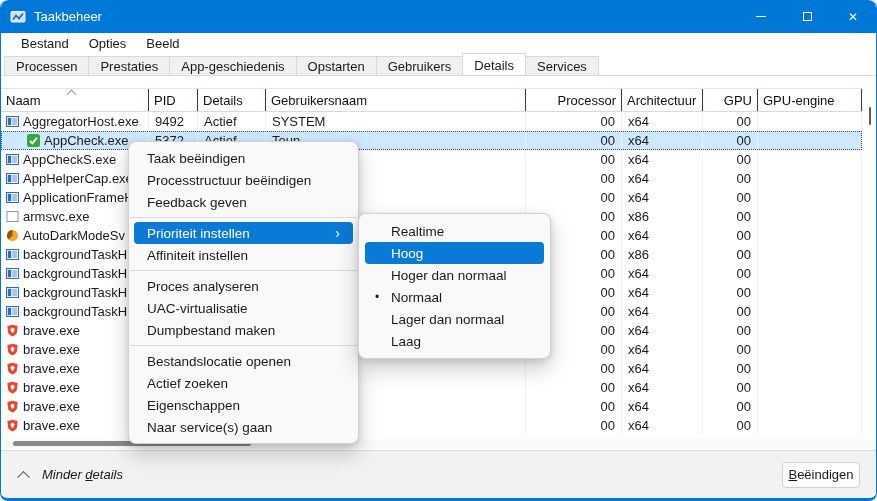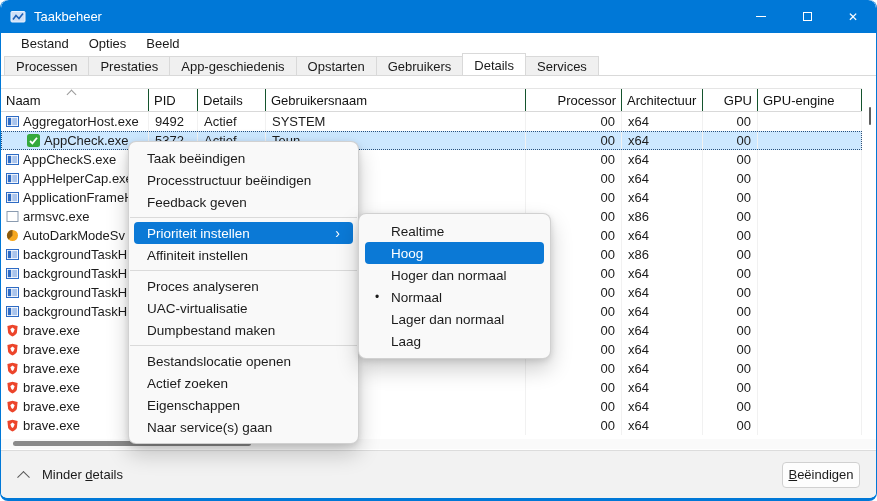--- a/index.html
+++ b/index.html
@@ -46,21 +46,21 @@
   
   .vscroll { position:absolute; right:0; top:89px; width:14px; height:347px; background:#fff; }
   .vscroll-thumb { position:absolute; right:5px; top:18px; width:2px; height:18px; background:#5e5e5e; border-radius:2px; }
   .hscroll { position:absolute; left:0; top:439px; width:875px; height:10px; background:#fafafa; }
   .hscroll-thumb { position:absolute; left:12px; top:2px; width:238px; height:5px; background:#8a8a8a; border-radius:3px; }
   
   .footer { position:absolute; left:0; top:450px; right:0; bottom:0; background:#f2f2f2;
     border-top:1px solid #dcdcdc; display:flex; align-items:center; border-radius:0 0 6px 6px; }
   .chevron-up { width:9px; height:9px; border-left:1.6px solid #5a5a5a; border-top:1.6px solid #5a5a5a;
     transform:rotate(45deg) translate(2px,2px); margin-left:18px; }
-  .minder-label { font-size:13px; color:#1a1a1a; margin-left:14px; }
+  .minder-label { font-size:13px; color:#1a1a1a; margin-left:14px;font-style:italic; }
   .end-task-btn { margin-left:auto; margin-right:16px; width:78px; height:26px; background:#fdfdfd;
     border:1px solid #d0d0d0; border-radius:4px; font-size:13px; color:#1a1a1a;
     font-family:"Liberation Sans", sans-serif; display:flex; align-items:center; justify-content:center; }
   
   .context-menu { position:absolute; left:127px; top:141px; width:231px; background:#f9f9f9;
     border:1px solid rgba(160,160,160,.45); border-radius:8px; padding:5px 0;
     box-shadow:0 10px 22px rgba(0,0,0,.20), 0 2px 6px rgba(0,0,0,.12); z-index:10; font-size:13.5px; color:#1b1b1b; }
   .menu-item { height:22px; margin:0 5px; padding:0 13px; border-radius:4px;
     display:flex; align-items:center; white-space:nowrap; }
   .menu-item.active { background:#0b79d6; color:#fff; }

